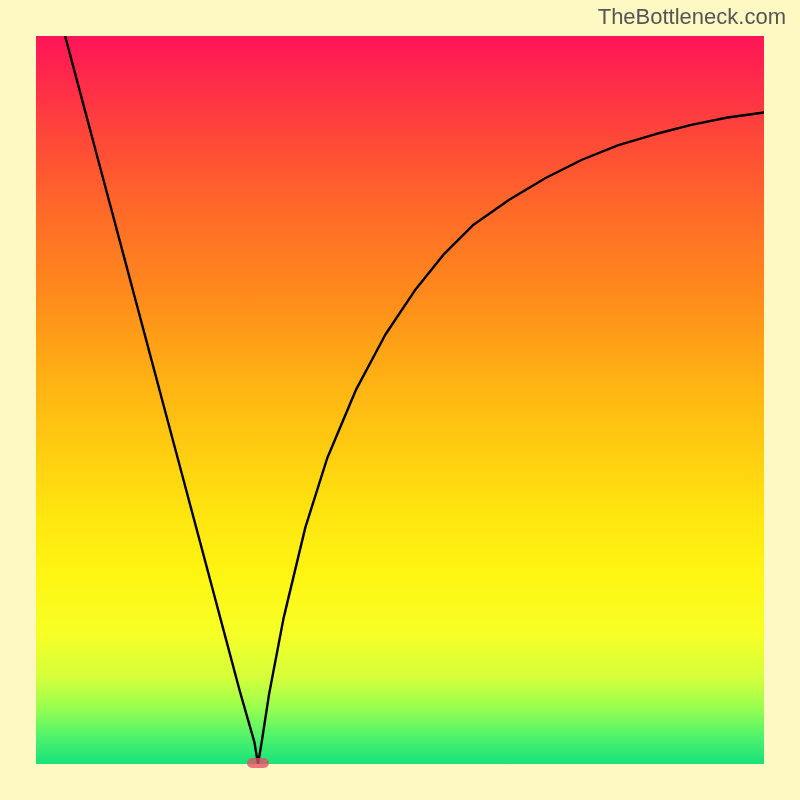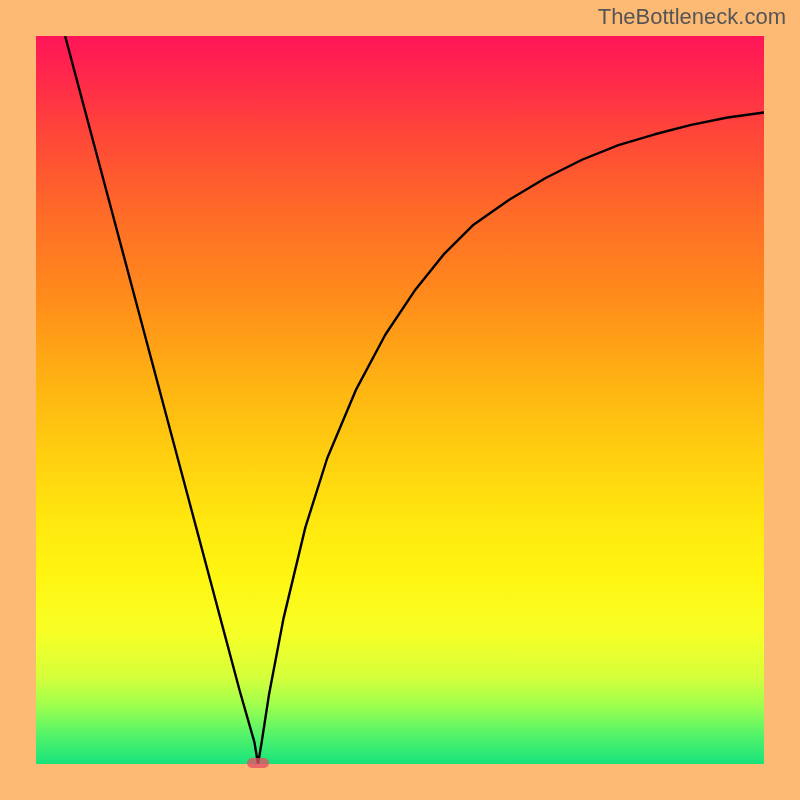--- a/index.html
+++ b/index.html
@@ -8,21 +8,21 @@
     width: 800px;
     height: 800px;
     background: #000;
     overflow: hidden;
     font-family: Arial, Helvetica, sans-serif;
   }
   .frame {
     position: relative;
     width: 800px;
     height: 800px;
-    background: #fdba74;
+    background: #fef9c3;
   }
   .watermark {
     position: absolute;
     top: 4px;
     right: 14px;
     color: #555;
     font-size: 22px;
     font-weight: 400;
     letter-spacing: 0px;
     z-index: 5;

